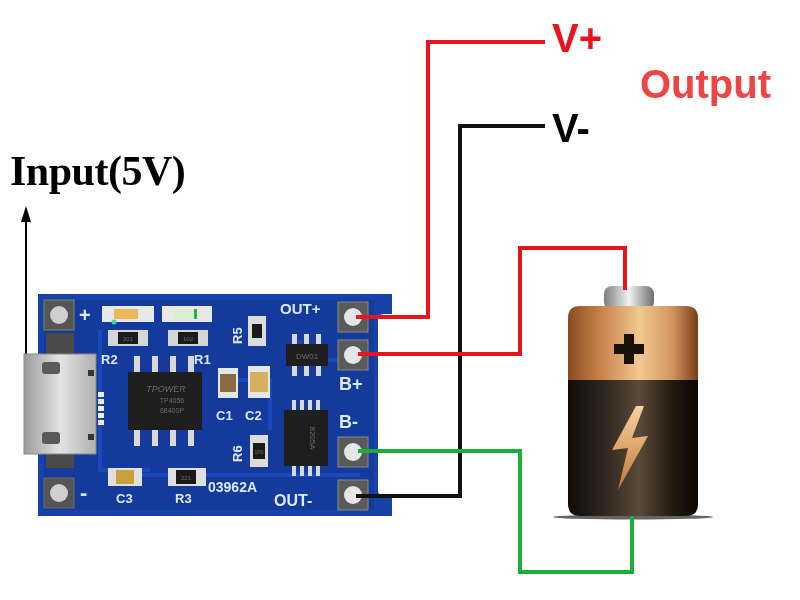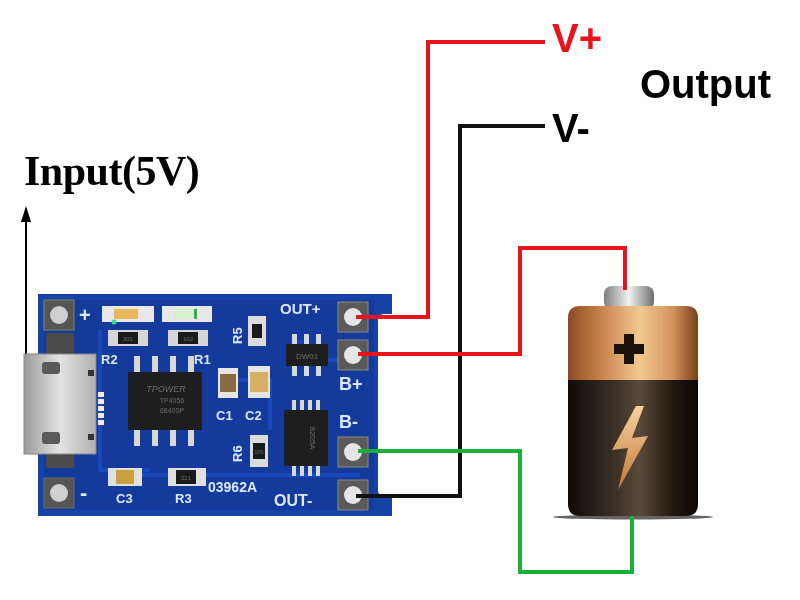--- a/index.html
+++ b/index.html
@@ -1,21 +1,21 @@
 <!DOCTYPE html>
 <html><head>
 <meta charset="utf-8">
 <style>
   html, body { margin:0; padding:0; background:#ffffff; }
   body { width:800px; height:600px; position:relative; overflow:hidden; font-family:"Liberation Sans", sans-serif; }
   .abs { position:absolute; }
-  .label-input { left:24px; top:150px; font-family:"Liberation Serif", serif; font-weight:bold; font-size:42px; color:#000; line-height:1; letter-spacing:-0.5px; }
+  .label-input { left:10px; top:150px; font-family:"Liberation Serif", serif; font-weight:bold; font-size:42px; color:#000; line-height:1; letter-spacing:-0.5px; }
   .label-vplus { left:552px; top:18px; font-weight:bold; font-size:40px; color:#e8141b; line-height:1; }
   .label-vminus { left:552px; top:108px; font-weight:bold; font-size:40px; color:#000; line-height:1; }
-  .label-output { left:640px; top:64px; font-weight:bold; font-size:40px; color:#000000; line-height:1; }
+  .label-output { left:640px; top:64px; font-weight:bold; font-size:40px; color:#ef4444; line-height:1; }
   svg { position:absolute; left:0; top:0; }
   .pcb-text { font-family:"Liberation Sans", sans-serif; font-weight:bold; fill:#dbe8ff; }
   .chip-text { font-family:"Liberation Sans", sans-serif; fill:#6b6b6b; }
 </style>
 </head>
 <body>
 
 <svg width="800" height="600" viewBox="0 0 800 600">
   <defs>
     <linearGradient id="copper" x1="0" y1="0" x2="1" y2="0">

